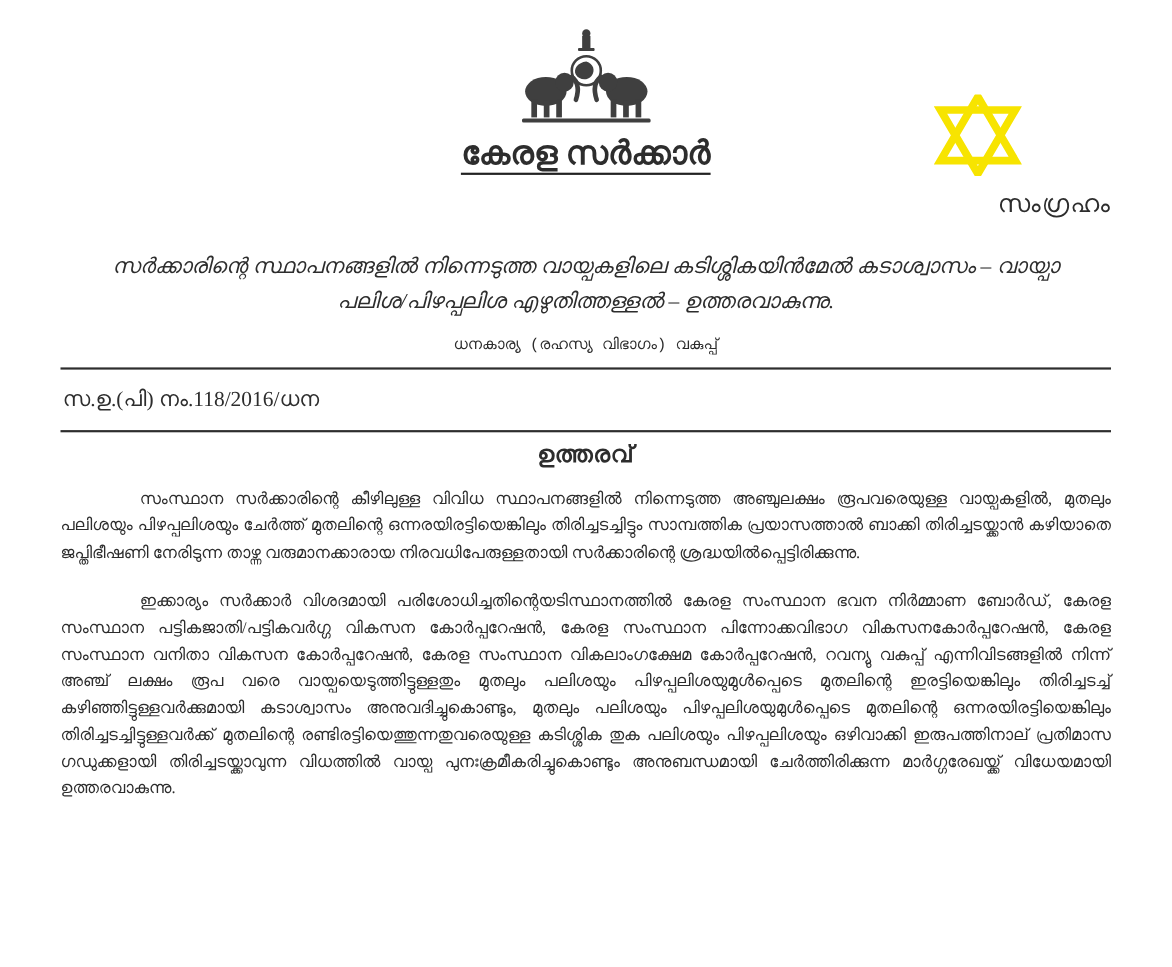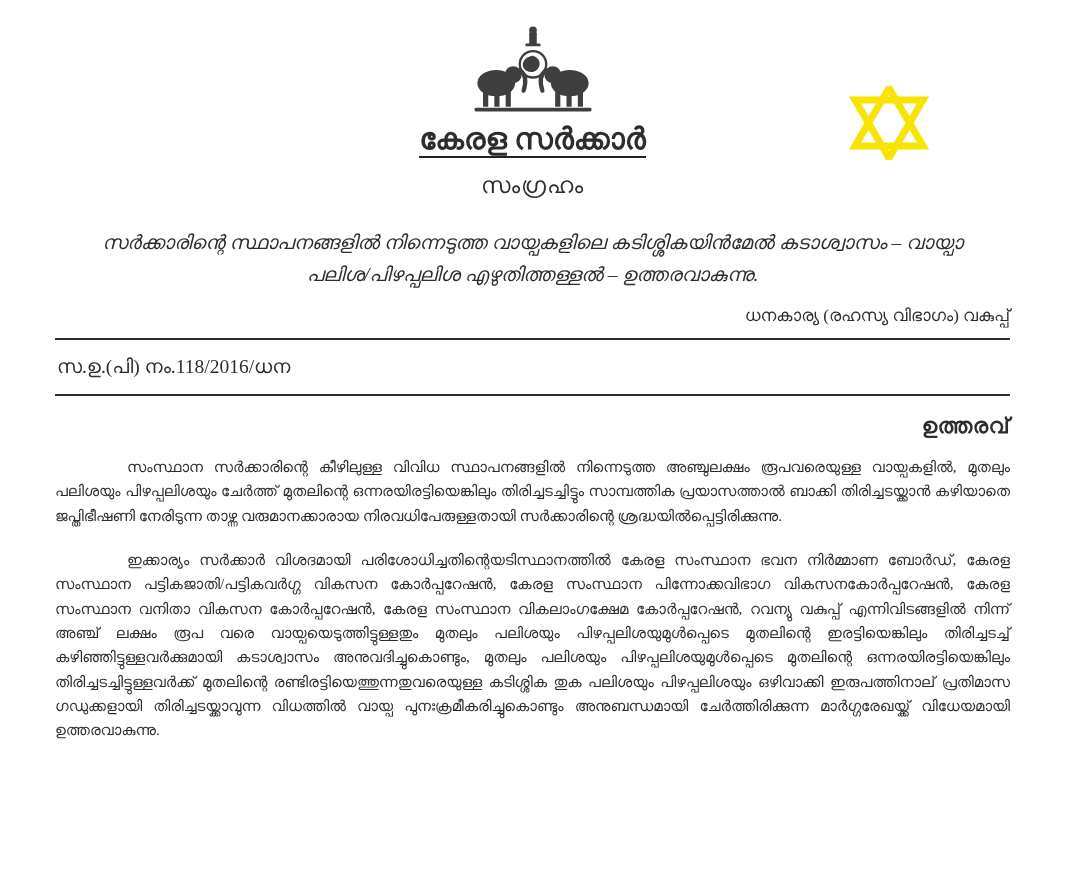--- a/index.html
+++ b/index.html
@@ -30,52 +30,53 @@
     text-align: center;
     font-size: 30px;
     font-weight: bold;
     margin: 4px 0 2px 0;
   }
   .doc-title span {
     border-bottom: 2px solid #222;
     padding-bottom: 1px;
   }
   .doc-subtitle {
-    text-align: center;
+    text-align: right;
     font-size: 23px;
     margin-top: 16px;
     letter-spacing: 1px;
   }
   .abstract {
     text-align: center;
     font-size: 19.5px;
     line-height: 1.62;
     max-width: 905px;
     margin: 28px auto 16px auto;
     font-style: italic;
   }
   .department {
-    text-align: right;
-    font-size: 17px;
+    text-align: center;
+    font-size: 14px;
     margin: 16px 0 12px 0;
+    font-family: Liberation Mono, monospace;
   }
   .ref-bar {
     display: flex;
     justify-content: space-between;
     align-items: center;
     border-top: 2px solid #2d2d2d;
     border-bottom: 2px solid #2d2d2d;
     padding: 16px 2px;
     font-size: 19.5px;
   }
   .order-heading {
-    text-align: right;
+    text-align: center;
     font-size: 21.5px;
     font-weight: bold;
-    margin: 18px 0 16px 0;
+    margin: 8px 0 16px 0;
     letter-spacing: 0.5px;
   }
   .body-para {
     font-size: 15px;
     line-height: 1.62;
     text-align: justify;
     text-indent: 72px;
     margin: 0 0 20px 0;
   }
   .highlight-star {

